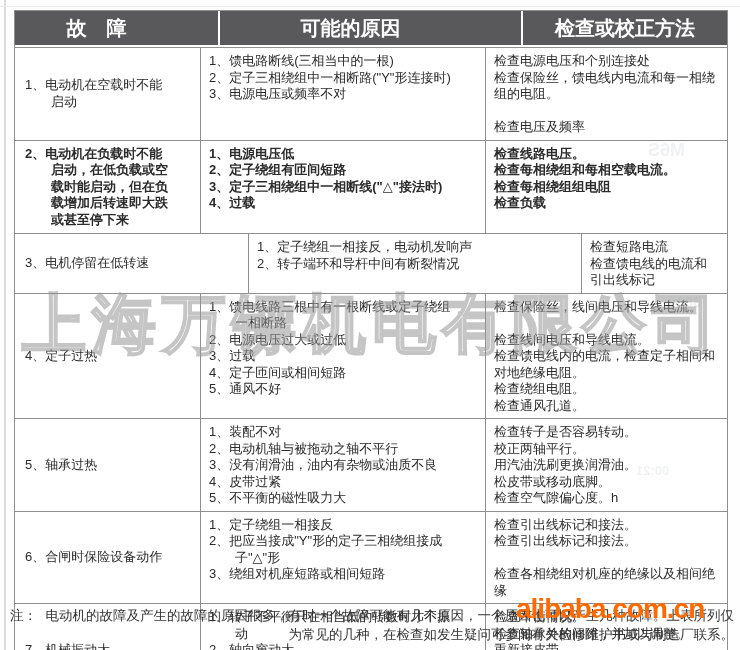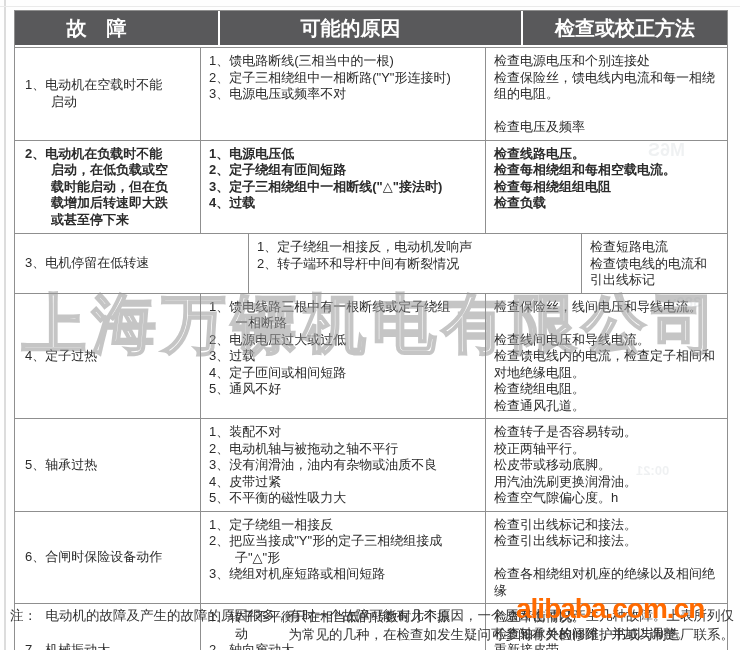--- a/index.html
+++ b/index.html
@@ -165,22 +165,22 @@
         <div class="td c2">
           <div class="cause-item">1、装配不对</div>
           <div class="cause-item">2、电动机轴与被拖动之轴不平行</div>
           <div class="cause-item">3、没有润滑油，油内有杂物或油质不良</div>
           <div class="cause-item">4、皮带过紧</div>
           <div class="cause-item">5、不平衡的磁性吸力大</div>
         </div>
         <div class="td c3">
           <div class="check-line">检查转子是否容易转动。</div>
           <div class="check-line">校正两轴平行。</div>
+          <div class="check-line">用汽油洗刷更换润滑油。</div>
           <div class="check-line">松皮带或移动底脚。</div>
-          <div class="check-line">用汽油洗刷更换润滑油。</div>
           <div class="check-line">检查空气隙偏心度。h</div>
         </div>
       </div>
       <div class="tr">
         <div class="td c1">
           <div class="fault">6、合闸时保险设备动作</div>
         </div>
         <div class="td c2">
           <div class="cause-item">1、定子绕组一相接反</div>
           <div class="cause-item">2、把应当接成"Y"形的定子三相绕组接成子"△"形</div>

